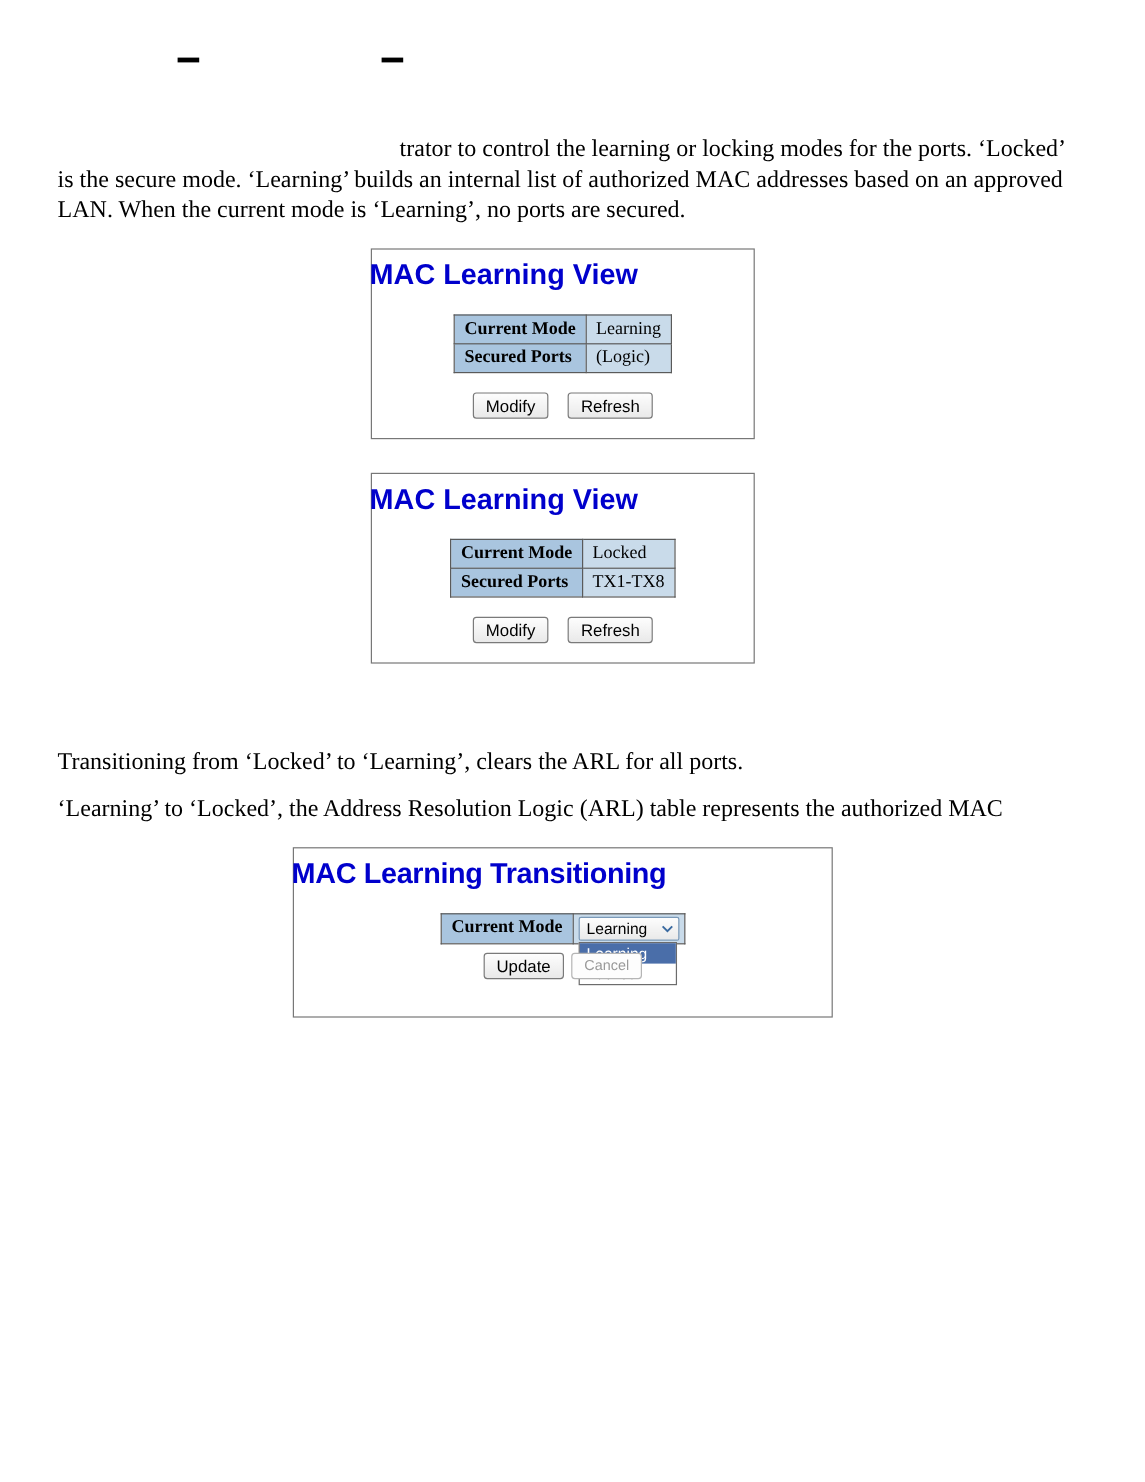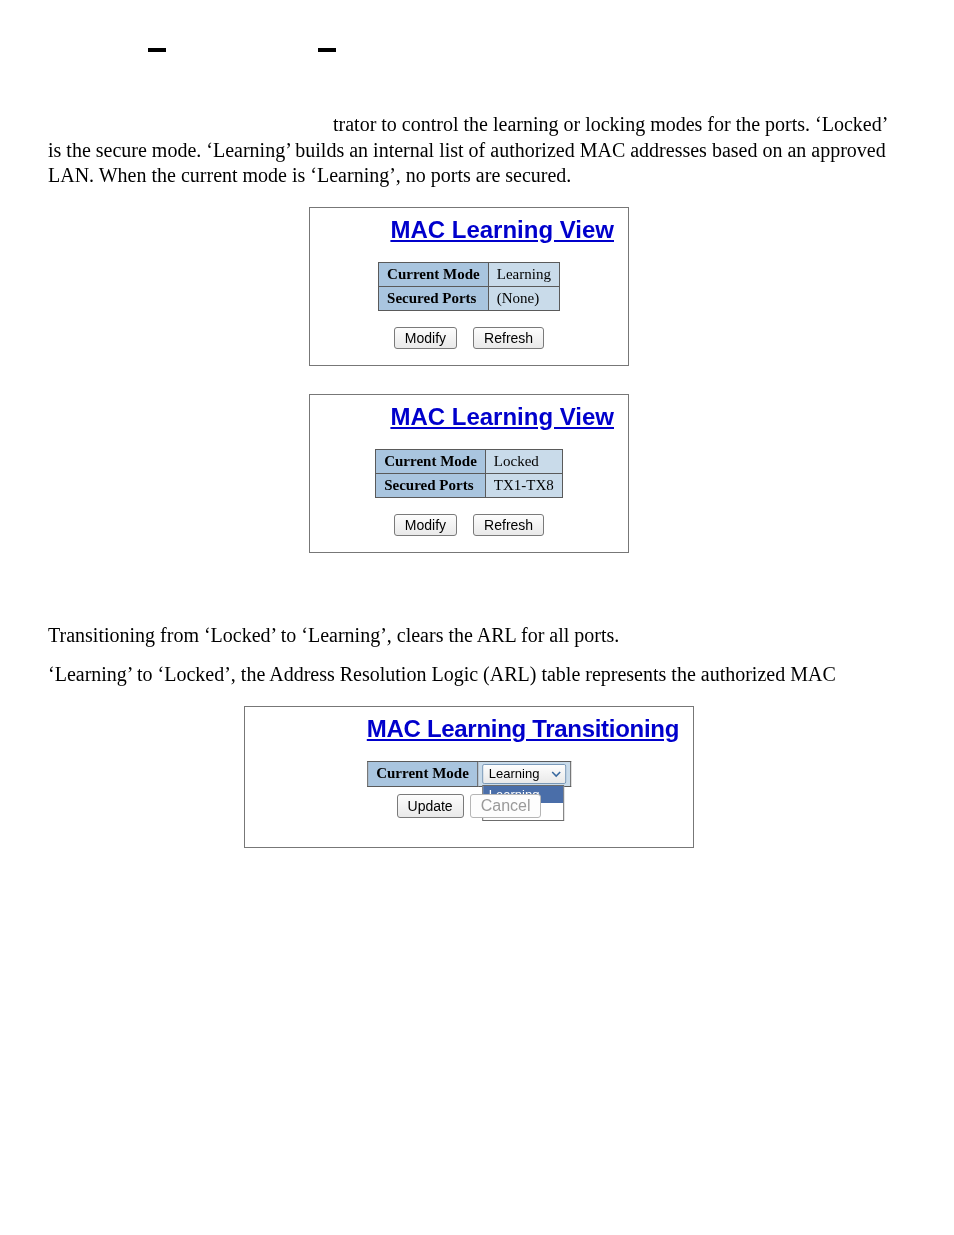--- a/index.html
+++ b/index.html
@@ -44,25 +44,24 @@
     box-sizing: border-box;
     display: flex;
     flex-direction: column;
     align-items: center;
   }
   .panel-view { width: 320px; }
   .panel-config { width: 450px; }
 
   .panel-title {
     width: 100%;
-    text-align: right;
+    text-align: left;
     font-family: Verdana, Arial, sans-serif;
     font-weight: bold;
     color: #0000cc;
-    text-decoration: underline;
     margin: 2px 16px 18px 0;
   }
   .panel-view .panel-title { font-size: 24px; }
   .panel-config .panel-title { font-size: 24px; letter-spacing: -0.3px; }
 
   table.info {
     border-collapse: collapse;
     font-family: "Times New Roman", Times, serif;
     font-size: 15px;
     margin-bottom: 16px;
@@ -161,21 +160,21 @@
     position: absolute;
     top: 33px;
     left: 0;
     width: 100%;
     display: flex;
     justify-content: center;
     gap: 6px;
   }
   .ghost-btn {
     font-family: Arial, sans-serif;
-    font-size: 16px;
+    font-size: 12px;
     color: #9a9a9a;
     border: 1px solid #b5b5b5;
     border-radius: 3px;
     background: #fdfdfd;
     padding: 2px 10px;
   }
 </style>
 </head>
 <body>
 
@@ -191,21 +190,21 @@
   <div class="panel panel-view">
     <div class="panel-title">MAC Learning View</div>
     <table class="info">
       <tbody>
           <tr>
         <td class="hdr">Current Mode</td>
         <td class="val">Learning</td>
       </tr>
       <tr>
         <td class="hdr">Secured Ports</td>
-        <td class="val">(None)</td>
+        <td class="val">(Logic)</td>
       </tr>
     </tbody>
       </table>
     <div class="btn-row">
       <button class="btn">Modify</button>
       <button class="btn">Refresh</button>
     </div>
   </div>
 
 

